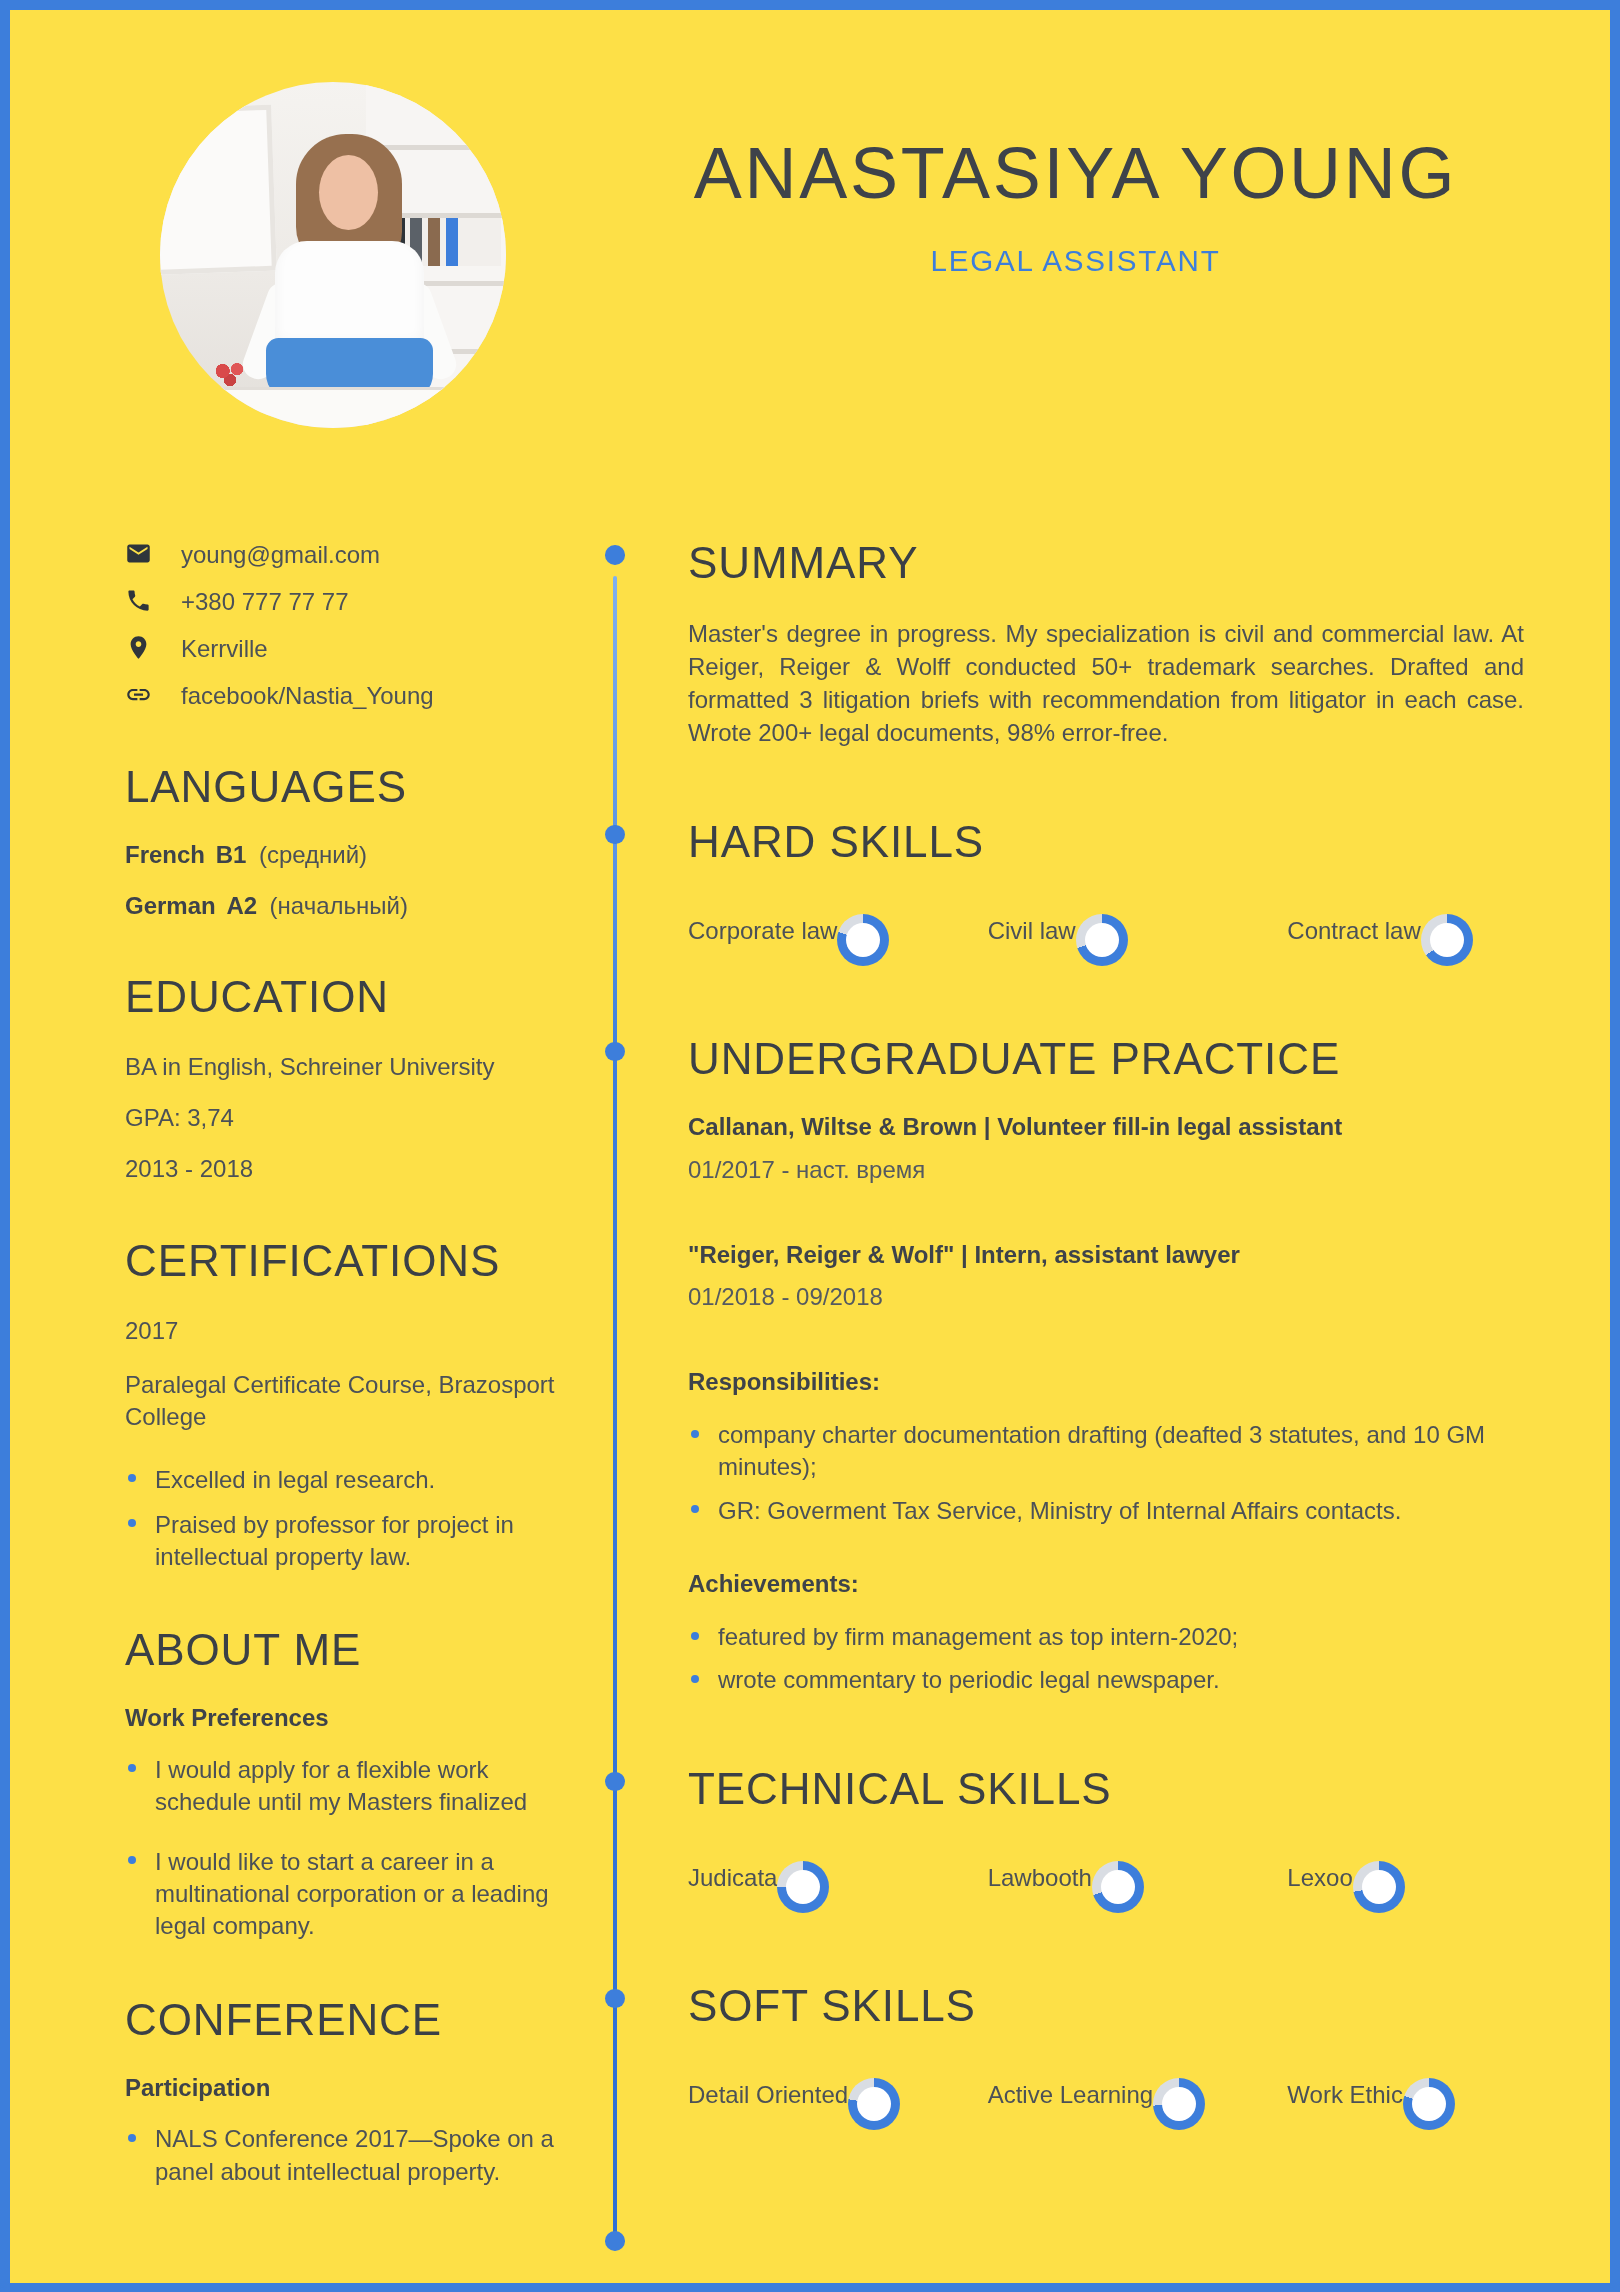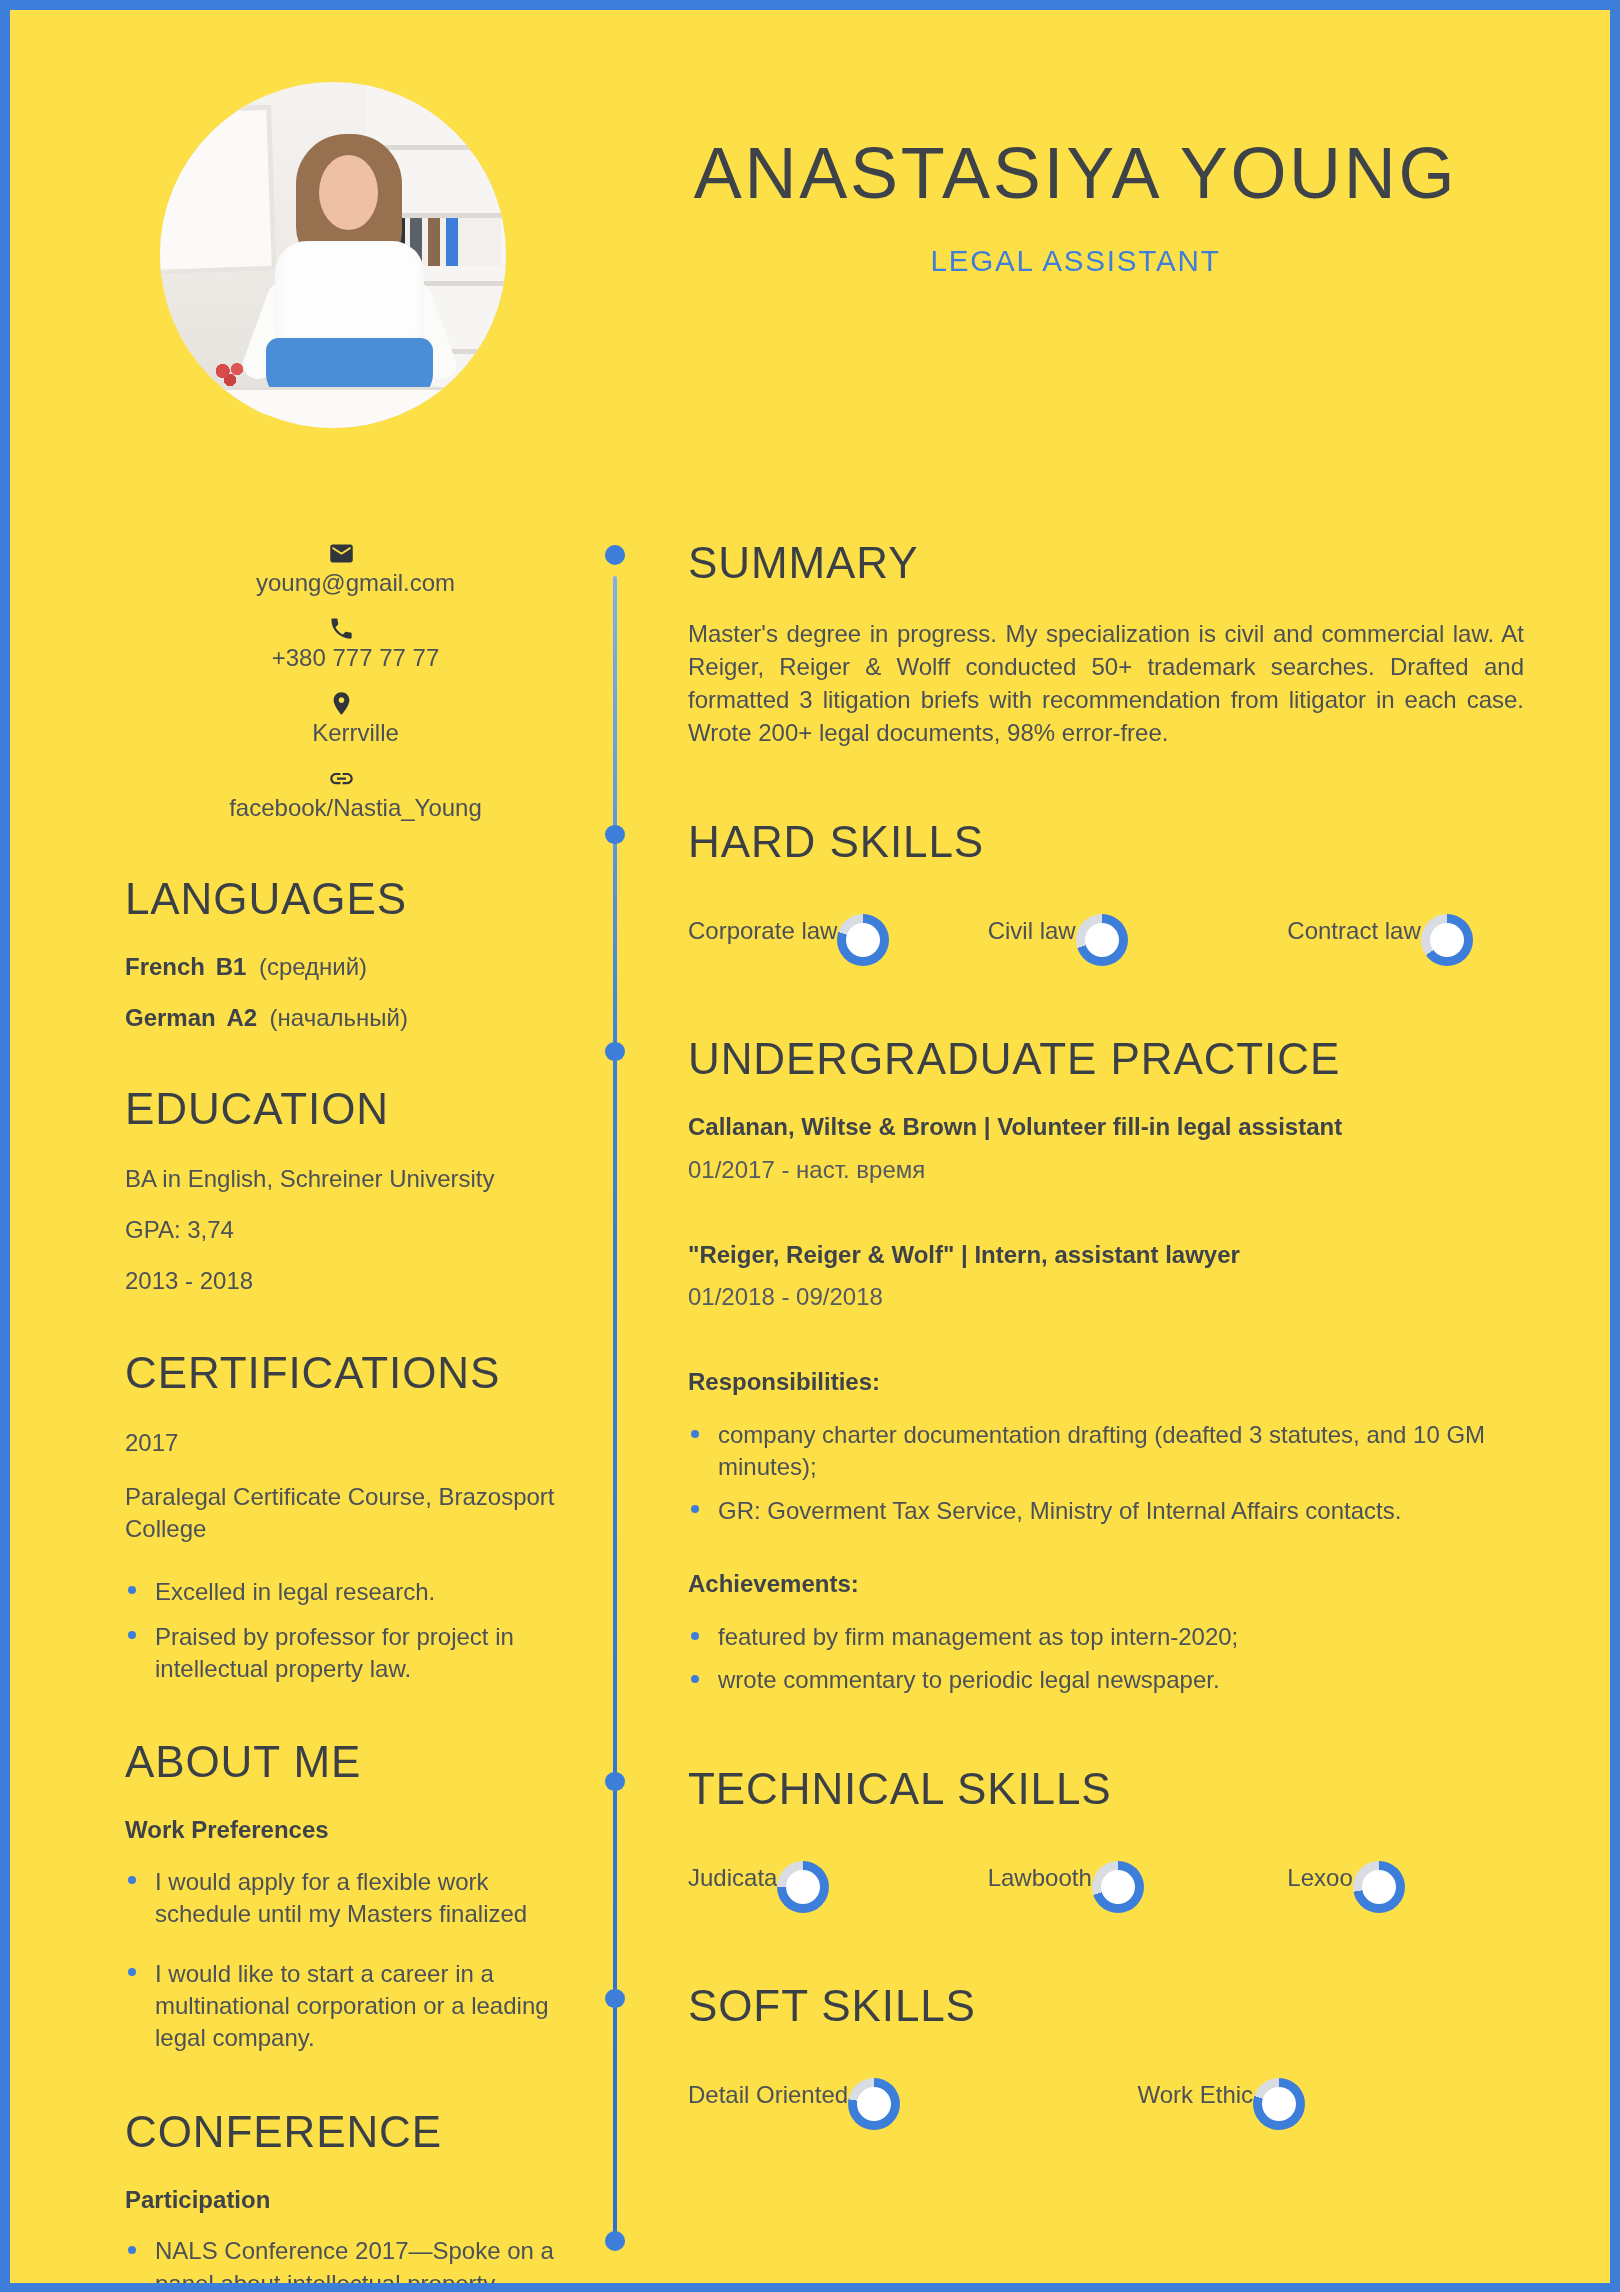--- a/index.html
+++ b/index.html
@@ -52,21 +52,21 @@
 
   .header-text { position:absolute; left:591px; top:122px; width:949px; text-align:center; }
   .header-text h1 { margin:0; font-size:72px; font-weight:500; color:#3e434a; letter-spacing:2.7px; }
   .role { margin-top:30px; font-size:29.6px; letter-spacing:1.8px; font-weight:500; color:#3d7edb; }
 
   
   .content { display:flex; height:1770px; align-items:stretch; }
 
   .left { flex:none; width:461px; margin-left:115px; padding-top:27px; color:#4c5157; }
 
-  .contact-row { display:flex; align-items:center; margin-bottom:18px;flex-direction:column; }
+  .contact-row { display:flex; align-items:center; margin-bottom:18px; }
   .cicon { width:29px; height:29px; flex:none; margin-right:27px; color:#2f353b; }
   .cicon svg { width:27px; height:27px; display:block; }
   .cval { font-size:24px; color:#4c5157; }
 
   h2 { font-size:44px; font-weight:500; color:#3b4046; letter-spacing:0.9px; margin:0; }
   .left h2 { margin:52px 0 29px; }
 
   .lang-row { font-size:24px; margin-bottom:23px; }
   .b { font-weight:700; color:#3e434a; }
   .lvl { margin-left:10.7px; }
@@ -299,20 +299,24 @@
 
       <section class="sec" style="margin-bottom:0;">
         <span class="tdot"></span>
         <h2>SOFT SKILLS</h2>
         <div class="skills-row">
           <div class="skill">
             <div class="skill-label">Detail Oriented</div>
             <div class="donut" style="background: conic-gradient(rgb(61, 126, 219) 0deg, rgb(61, 126, 219) 280.8deg, rgb(217, 221, 227) 280.8deg, rgb(217, 221, 227) 360deg);"></div>
           </div>
           <div class="skill">
+            <div class="skill-label">Active Learning</div>
+            <div class="donut" style="background: conic-gradient(rgb(61, 126, 219) 0deg, rgb(61, 126, 219) 266.4deg, rgb(217, 221, 227) 266.4deg, rgb(217, 221, 227) 360deg);"></div>
+          </div>
+          <div class="skill">
             <div class="skill-label">Work Ethic</div>
             <div class="donut" style="background: conic-gradient(rgb(61, 126, 219) 0deg, rgb(61, 126, 219) 288deg, rgb(217, 221, 227) 288deg, rgb(217, 221, 227) 360deg);"></div>
           </div>
         </div>
       </section>
 
     </main>
   </div>
 </div>
 

